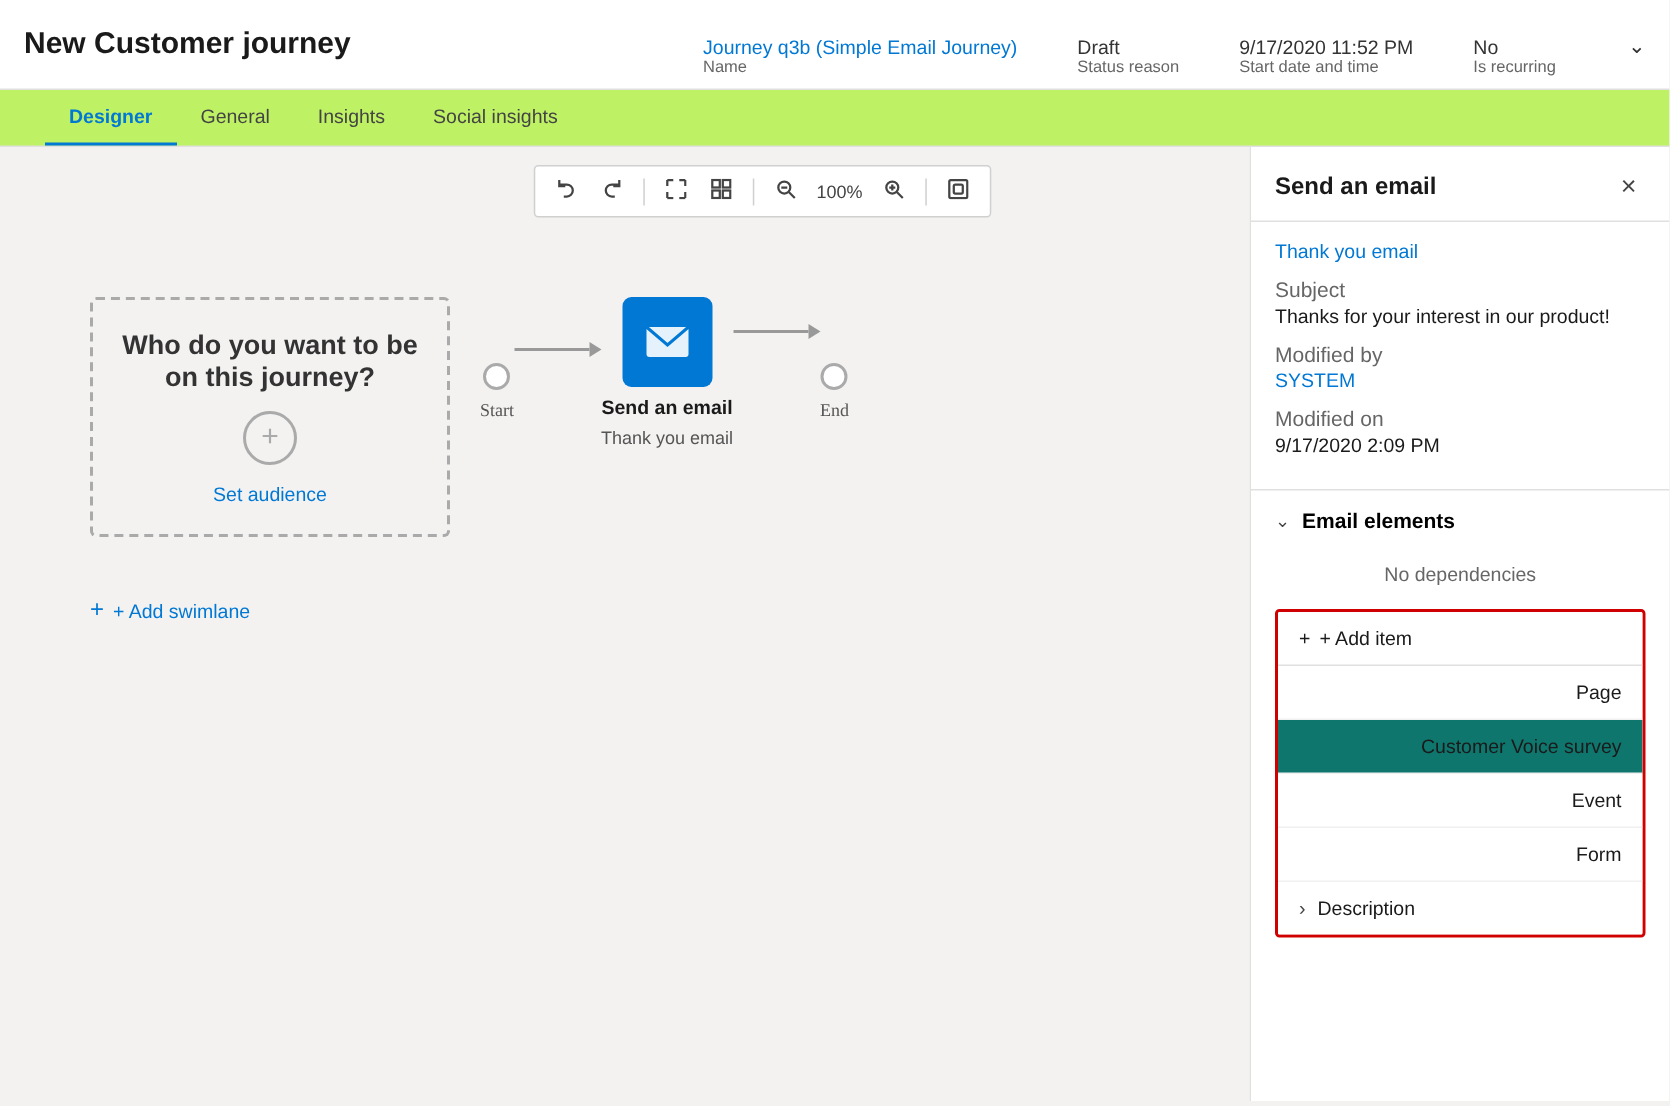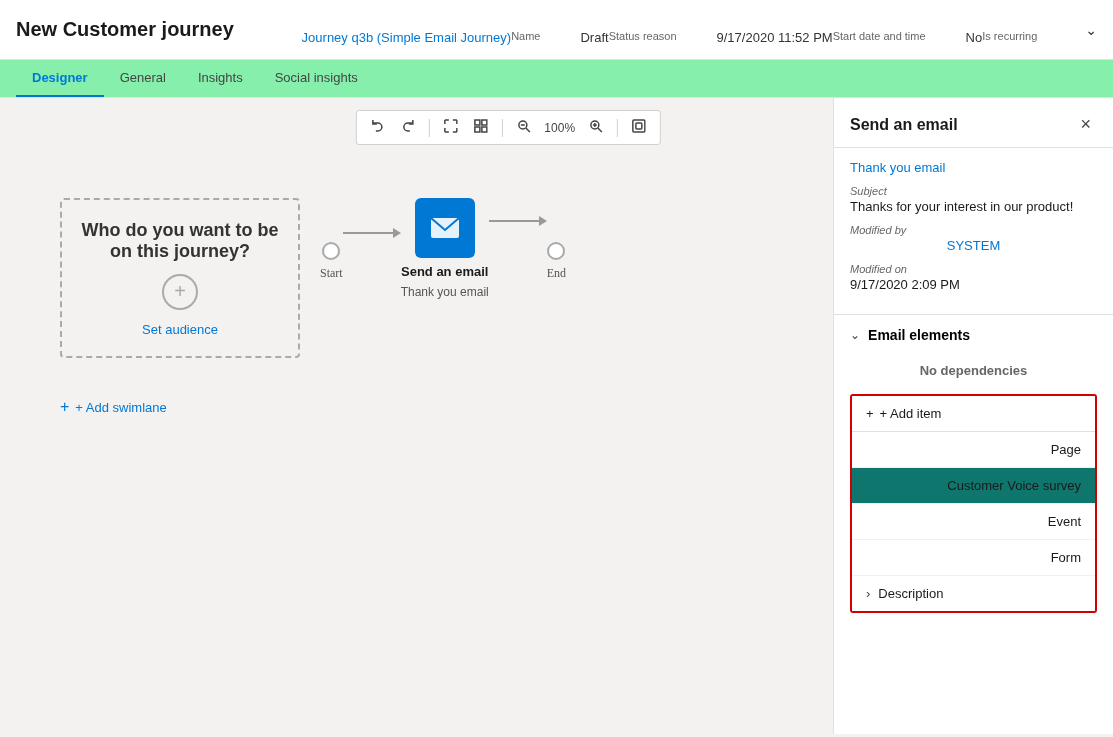--- a/index.html
+++ b/index.html
@@ -20,36 +20,36 @@
       font-weight: 600;
       color: #1a1a1a;
       white-space: nowrap;
     }
     .header-meta {
       display: flex;
       align-items: center;
       gap: 40px;
       margin-left: auto;
     }
-    .meta-field { display: flex; flex-direction: row; margin-top: 16px; }
+    .meta-field { display: flex; flex-direction: column; margin-top: 16px; }
     .meta-value { font-size: 13px; color: #333; }
     .meta-label { font-size: 11px; color: #666; }
     .meta-value.link { color: #0078d4; }
     .header-chevron {
       color: #333;
       font-size: 14px;
       margin-left: 8px;
       cursor: pointer;
     }
 
     
     .tabs {
-      background: #86efac;
+      background: #bef264;
       border-bottom: 1px solid #e0e0e0;
-      padding: 0 16px;
+      padding: 0 30px;
       display: flex;
       gap: 0;
     }
     .tab {
       padding: 10px 16px;
       cursor: pointer;
       font-size: 13px;
       color: #444;
       border-bottom: 2px solid transparent;
       text-decoration: none;
@@ -244,41 +244,40 @@
     .panel-close {
       background: none;
       border: none;
       cursor: pointer;
       font-size: 18px;
       color: #444;
       padding: 2px 6px;
     }
     .panel-section { padding: 12px 16px; }
     .panel-link { color: #0078d4; font-size: 13px; cursor: pointer; display: block; margin-bottom: 10px; }
-    .panel-field-label { font-size: 11px; color: #666; margin-bottom: 2px; font-style: italic; }
+    .panel-field-label { font-size: 14px; color: #666; margin-bottom: 2px; }
     .panel-field-value { font-size: 13px; color: #1a1a1a; margin-bottom: 10px; }
-    .panel-field-link { color: #0078d4; font-size: 13px; cursor: pointer; margin-bottom: 10px; display: block; text-align: center; }
+    .panel-field-link { color: #0078d4; font-size: 13px; cursor: pointer; margin-bottom: 10px; display: block; }
 
     
     .email-elements-header {
       padding: 12px 16px;
       display: flex;
       align-items: center;
       gap: 8px;
       border-top: 1px solid #e0e0e0;
     }
     .email-elements-title { font-size: 14px; font-weight: 600; }
     .chevron-icon { color: #444; font-size: 12px; }
 
     .no-dependencies {
       text-align: center;
       color: #666;
       font-size: 13px;
       padding: 8px 0;
-      font-weight: bold;
     }
 
     
     .add-item-container {
       margin: 8px 16px;
       border: 2px solid #d00000;
       border-radius: 3px;
       overflow: hidden;
     }
     .add-item-btn {

